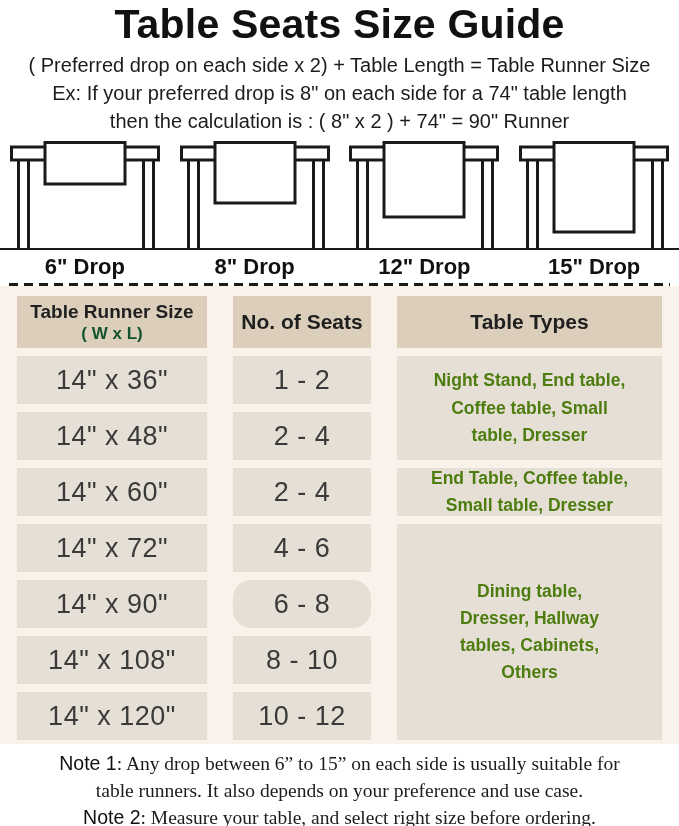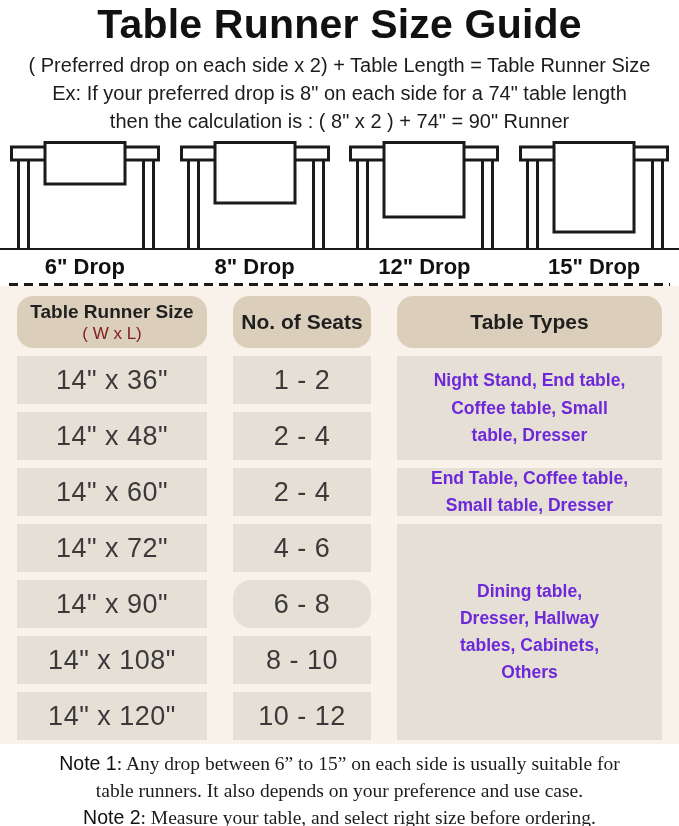--- a/index.html
+++ b/index.html
@@ -52,55 +52,54 @@
     grid-template-columns: 190px 138px 265px;
     column-gap: 26px;
     grid-template-rows: 52px repeat(7, 48px);
     row-gap: 8px;
   }
   .hcell {
     background: var(--header-cell, #dbceba);
     display: flex; flex-direction: column;
     align-items: center; justify-content: center;
     text-align: center;
-    border-radius: 16px;
   }
   .hcell .h-main { font-size: 19px; font-weight: bold; color: #1f1f1f; line-height: 1.25; }
-  .hcell .h-sub  { font-size: 17px; font-weight: normal; color: #7f1d1d; line-height: 1.2; }
+  .hcell .h-sub  { font-size: 17px; font-weight: bold; color: #14532d; line-height: 1.2; }
   .hcell.seats-h .h-main, .hcell.types-h .h-main { font-size: 21px; }
   .cell {
     background: var(--data-cell, #e6dfd6);
     display: flex; align-items: center; justify-content: center;
     text-align: center;
   }
   .size-cell, .seats-cell {
     font-size: 27px;
     font-weight: normal;
     color: #3a3a3a;
     letter-spacing: 0.5px;
   }
   .types-cell {
     font-weight: bold;
     font-size: 17.5px;
     line-height: 1.55;
-    color: #6d28d9;
+    color: #4d7c0f;
     white-space: pre-line;
   }
 
   
   .notes-section { background: #ffffff; padding-top: 6px; text-align: center; }
   .note { font-size: 19.5px; line-height: 26px; color: #1c1c1c; }
   .note .note-label { font-weight: normal; color: #111; margin-top: 44px; }
   .note .note-text { white-space: pre-line; font-family: Liberation Serif, serif; }
 </style>
 </head>
 <body>
 
 <div class="top-section">
-  <div class="page-title">Table Runner Size Guide</div>
+  <div class="page-title">Table Seats Size Guide</div>
   <div class="formula-line">( Preferred drop on each side x 2) + Table Length = Table Runner Size</div>
   <div class="example-line">Ex: If your preferred drop is 8" on each side for a 74" table length</div>
   <div class="example-line">then the calculation is : ( 8" x 2 ) + 74" = 90" Runner</div>
 </div>
 
 <div class="illustrations">
     <div class="figure">
       <svg width="152" height="107" viewBox="0 0 152 107">
         <rect x="2.5" y="6" width="147" height="13" fill="#ffffff" stroke="#1a1a1a" stroke-width="3"></rect>
         <rect x="8" y="19.5" width="3" height="88" fill="#1a1a1a"></rect>

